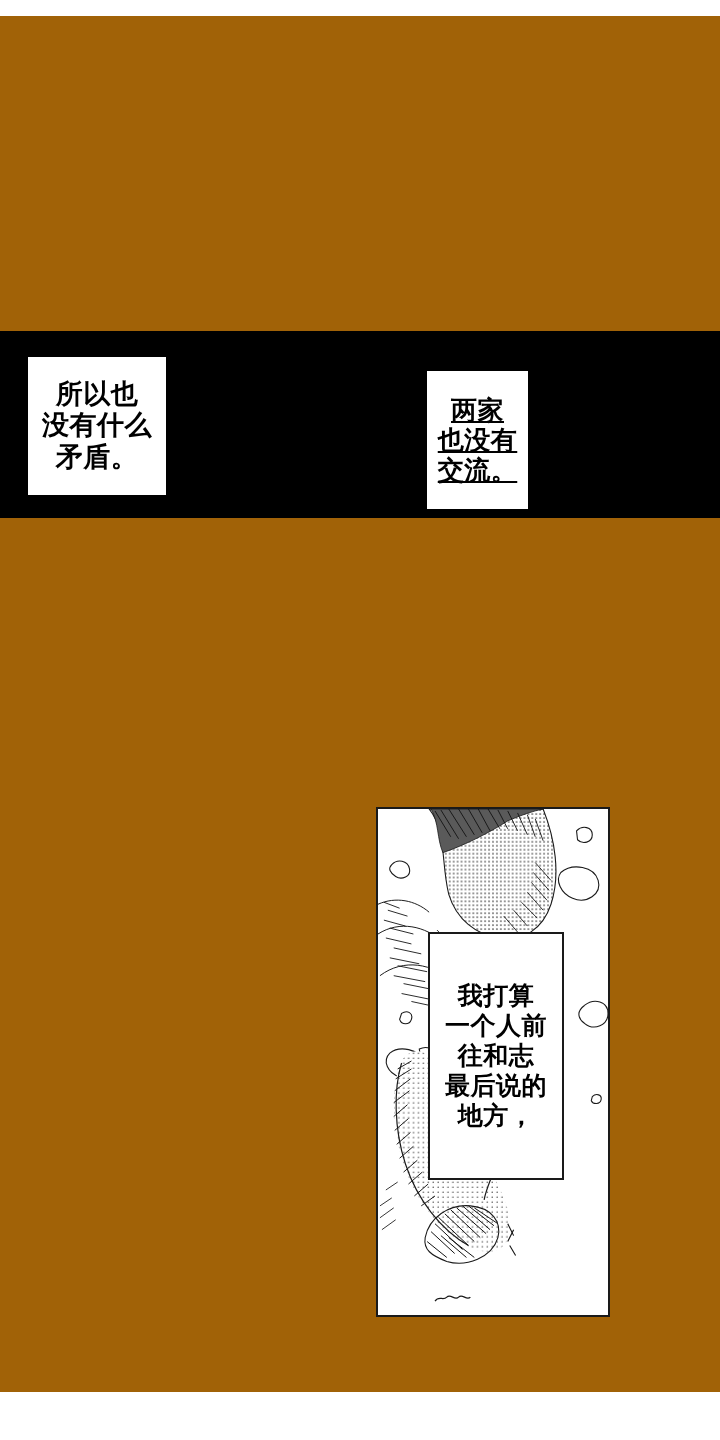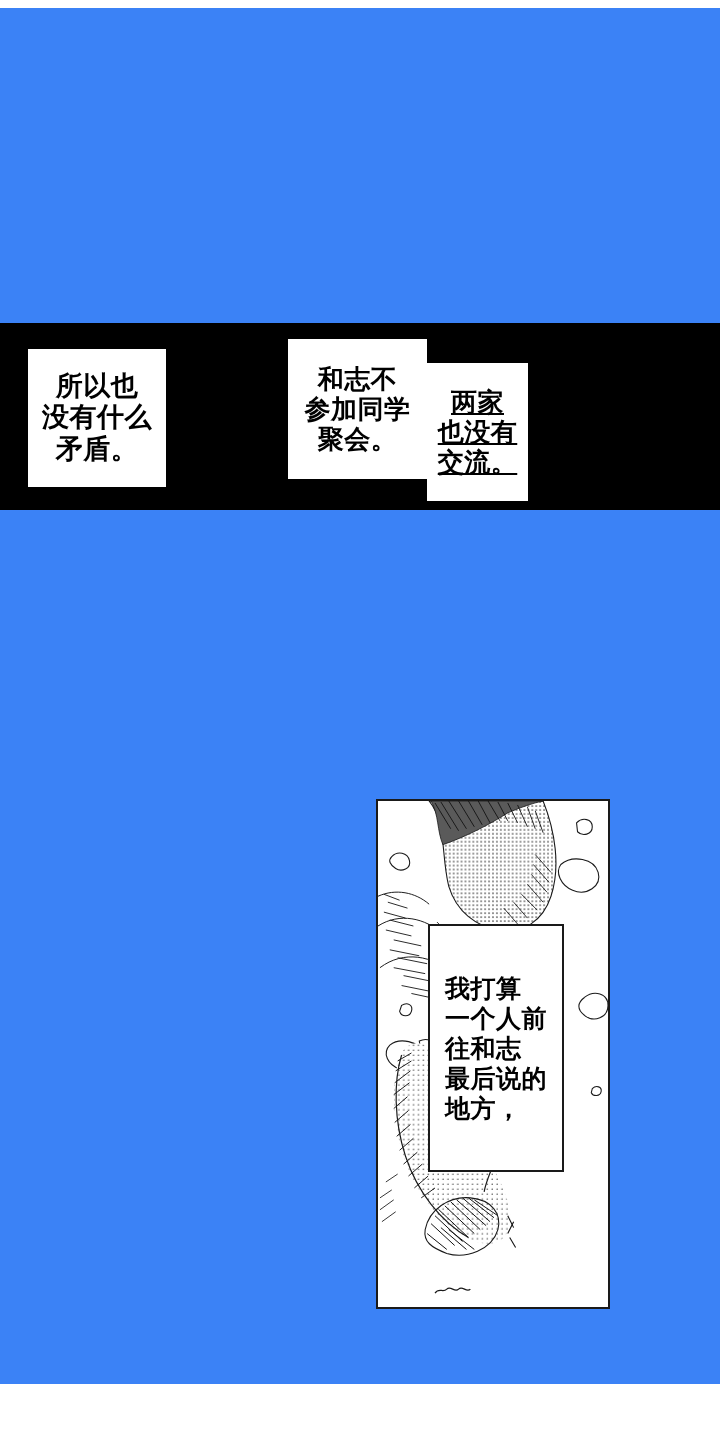--- a/index.html
+++ b/index.html
@@ -10,24 +10,24 @@
   body {
     width: 720px;
     height: 1440px;
     position: relative;
     overflow: hidden;
     font-family: "Liberation Sans", "DejaVu Sans", sans-serif;
   }
 
   .page {
     position: absolute;
-    left: 0; top: 8px;
+    left: 0; top: 16px;
     width: 720px;
     height: 1376px;
-    background: #3b82f6;
+    background: #a16207;
   }
 
   
   .black-band {
     position: absolute;
     left: 0;
     top: 315px;
     width: 720px;
     height: 187px;
     background: #000000;
@@ -112,43 +112,41 @@
     top: 916px;
     width: 136px;
     height: 248px;
     background: #ffffff;
     border: 2px solid #1a1a1a;
     box-sizing: border-box;
     display: flex;
     flex-direction: column;
     align-items: center;
     justify-content: center;
-    text-align: left;
+    text-align: center;
     color: #000000;
     font-weight: 700;
     font-size: 25px;
     line-height: 1.2;
     letter-spacing: 0.5px;
     white-space: pre;
+    font-family: Liberation Serif, serif;
   }
 </style>
 </head>
 <body>
 
 <div class="page">
 
   <div class="black-band"></div>
 
   <div class="caption-box cap-1">所以也
 没有什么
 矛盾。</div>
 
-  <div class="caption-box cap-2">和志不
-参加同学
-聚会。</div>
 
   <div class="caption-box cap-3">两家
 也没有
 交流。</div>
 
 
   <div class="panel">
     <div class="panel-art">
       <svg viewBox="0 0 234 510" preserveAspectRatio="none" xmlns="http://www.w3.org/2000/svg">
         <defs>

